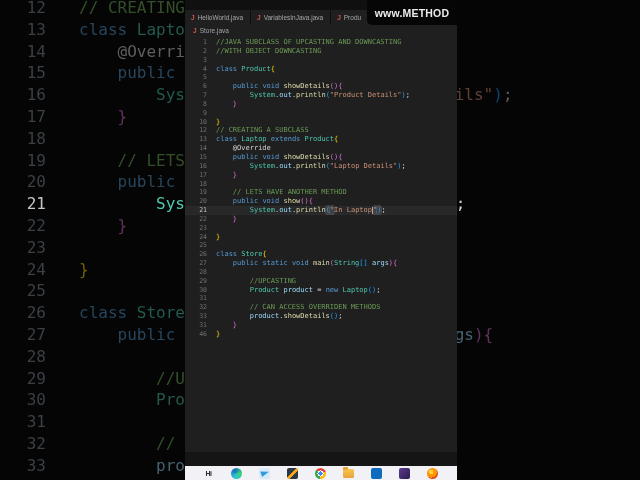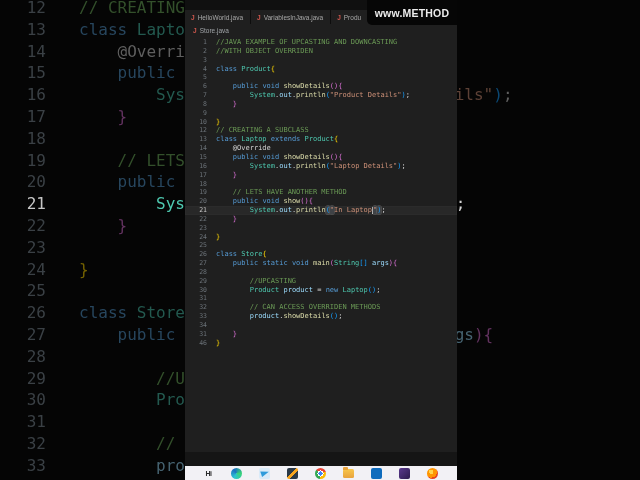--- a/index.html
+++ b/index.html
@@ -140,22 +140,22 @@
       <div class="tab">
         <span class="jicon">J</span>
         <span>Produ</span>
       </div>
     </div>
   <div class="breadcrumb">
     <span class="jicon">J</span>
     <span>Store.java</span>
   </div>
   <div class="editor" id="editor">
-      <div class="line"><span class="ln">1</span><span class="code"><span class="tok cm">//JAVA EXAMPLE OF UPCASTING AND DOWNCASTING</span></span></div>
-      <div class="line"><span class="ln">2</span><span class="code"><span class="tok cm">//WITH OBJECT OVERRIDEN</span></span></div>
+      <div class="line"><span class="ln">1</span><span class="code"><span class="tok cm">//JAVA SUBCLASS OF UPCASTING AND DOWNCASTING</span></span></div>
+      <div class="line"><span class="ln">2</span><span class="code"><span class="tok cm">//WITH OBJECT DOWNCASTING</span></span></div>
       <div class="line"><span class="ln">3</span><span class="code"></span></div>
       <div class="line"><span class="ln">4</span><span class="code"><span class="tok kw">class</span><span class="tok tx"> </span><span class="tok cl">Product</span><span class="tok b1">{</span></span></div>
       <div class="line"><span class="ln">5</span><span class="code"></span></div>
       <div class="line"><span class="ln">6</span><span class="code"><span class="tok tx">    </span><span class="tok kw">public</span><span class="tok tx"> </span><span class="tok kw">void</span><span class="tok tx"> </span><span class="tok fn">showDetails</span><span class="tok b2">(){</span></span></div>
       <div class="line"><span class="ln">7</span><span class="code"><span class="tok tx">        </span><span class="tok cl">System</span><span class="tok pu">.</span><span class="tok pr">out</span><span class="tok pu">.</span><span class="tok fn">println</span><span class="tok b3">(</span><span class="tok st">"Product Details"</span><span class="tok b3">)</span><span class="tok tx">;</span></span></div>
       <div class="line"><span class="ln">8</span><span class="code"><span class="tok tx">    </span><span class="tok b2">}</span></span></div>
       <div class="line"><span class="ln">9</span><span class="code"></span></div>
       <div class="line"><span class="ln">10</span><span class="code"><span class="tok b1">}</span></span></div>
       <div class="line"><span class="ln">12</span><span class="code"><span class="tok cm">// CREATING A SUBCLASS</span></span></div>
       <div class="line"><span class="ln">13</span><span class="code"><span class="tok kw">class</span><span class="tok tx"> </span><span class="tok cl">Laptop</span><span class="tok tx"> </span><span class="tok kw">extends</span><span class="tok tx"> </span><span class="tok cl">Product</span><span class="tok b1">{</span></span></div>
@@ -172,21 +172,20 @@
       <div class="line"><span class="ln">24</span><span class="code"><span class="tok b1">}</span></span></div>
       <div class="line"><span class="ln">25</span><span class="code"></span></div>
       <div class="line"><span class="ln">26</span><span class="code"><span class="tok kw">class</span><span class="tok tx"> </span><span class="tok cl">Store</span><span class="tok b1">{</span></span></div>
       <div class="line"><span class="ln">27</span><span class="code"><span class="tok tx">    </span><span class="tok kw">public</span><span class="tok tx"> </span><span class="tok kw">static</span><span class="tok tx"> </span><span class="tok kw">void</span><span class="tok tx"> </span><span class="tok fn">main</span><span class="tok b2">(</span><span class="tok cl">String</span><span class="tok b3">[]</span><span class="tok tx"> </span><span class="tok pr">args</span><span class="tok b2">){</span></span></div>
       <div class="line"><span class="ln">28</span><span class="code"></span></div>
       <div class="line"><span class="ln">29</span><span class="code"><span class="tok tx">        </span><span class="tok cm">//UPCASTING</span></span></div>
       <div class="line"><span class="ln">30</span><span class="code"><span class="tok tx">        </span><span class="tok cl">Product</span><span class="tok tx"> </span><span class="tok pr">product</span><span class="tok tx"> </span><span class="tok pu">=</span><span class="tok tx"> </span><span class="tok kw">new</span><span class="tok tx"> </span><span class="tok cl">Laptop</span><span class="tok b3">()</span><span class="tok tx">;</span></span></div>
       <div class="line"><span class="ln">31</span><span class="code"></span></div>
       <div class="line"><span class="ln">32</span><span class="code"><span class="tok tx">        </span><span class="tok cm">// CAN ACCESS OVERRIDEN METHODS</span></span></div>
       <div class="line"><span class="ln">33</span><span class="code"><span class="tok tx">        </span><span class="tok pr">product</span><span class="tok pu">.</span><span class="tok fn">showDetails</span><span class="tok b3">()</span><span class="tok tx">;</span></span></div>
-      <div class="line"><span class="ln">34</span><span class="code"></span></div>
       <div class="line"><span class="ln">31</span><span class="code"><span class="tok tx">    </span><span class="tok b2">}</span></span></div>
       <div class="line"><span class="ln">46</span><span class="code"><span class="tok b1">}</span></span></div>
     </div>
   <div class="statusstrip"></div>
   <div class="watermark">
     <span>www.METHOD</span>
   </div>
   <div class="taskbar" id="taskbar">
       <div class="tbicon ic-apph">Hi</div>
       <div class="tbicon ic-edge"></div>

